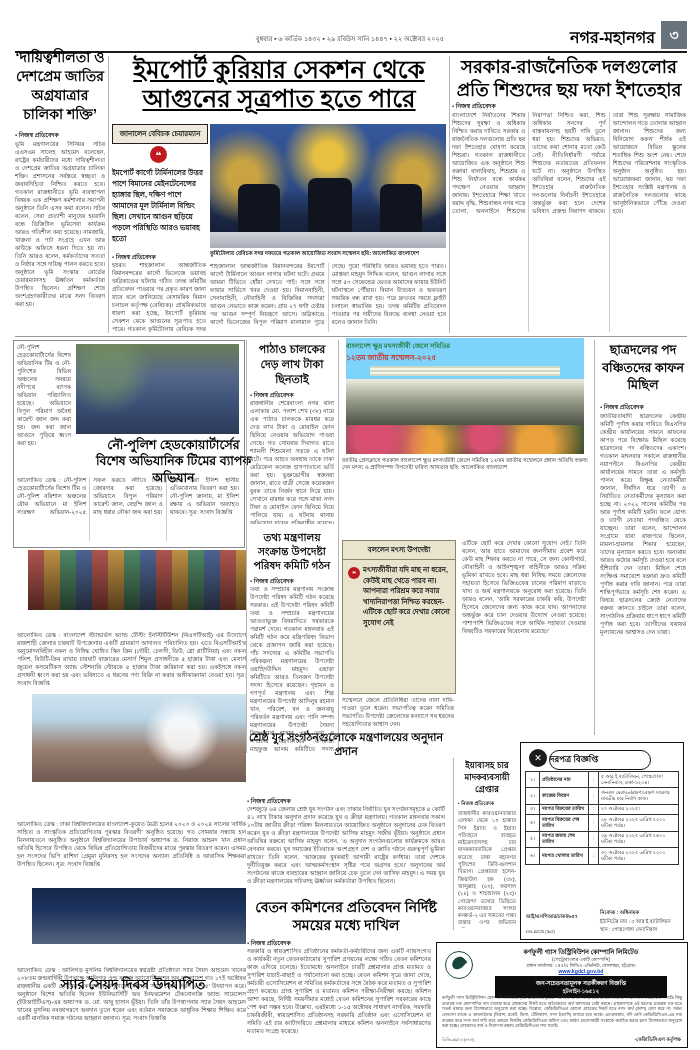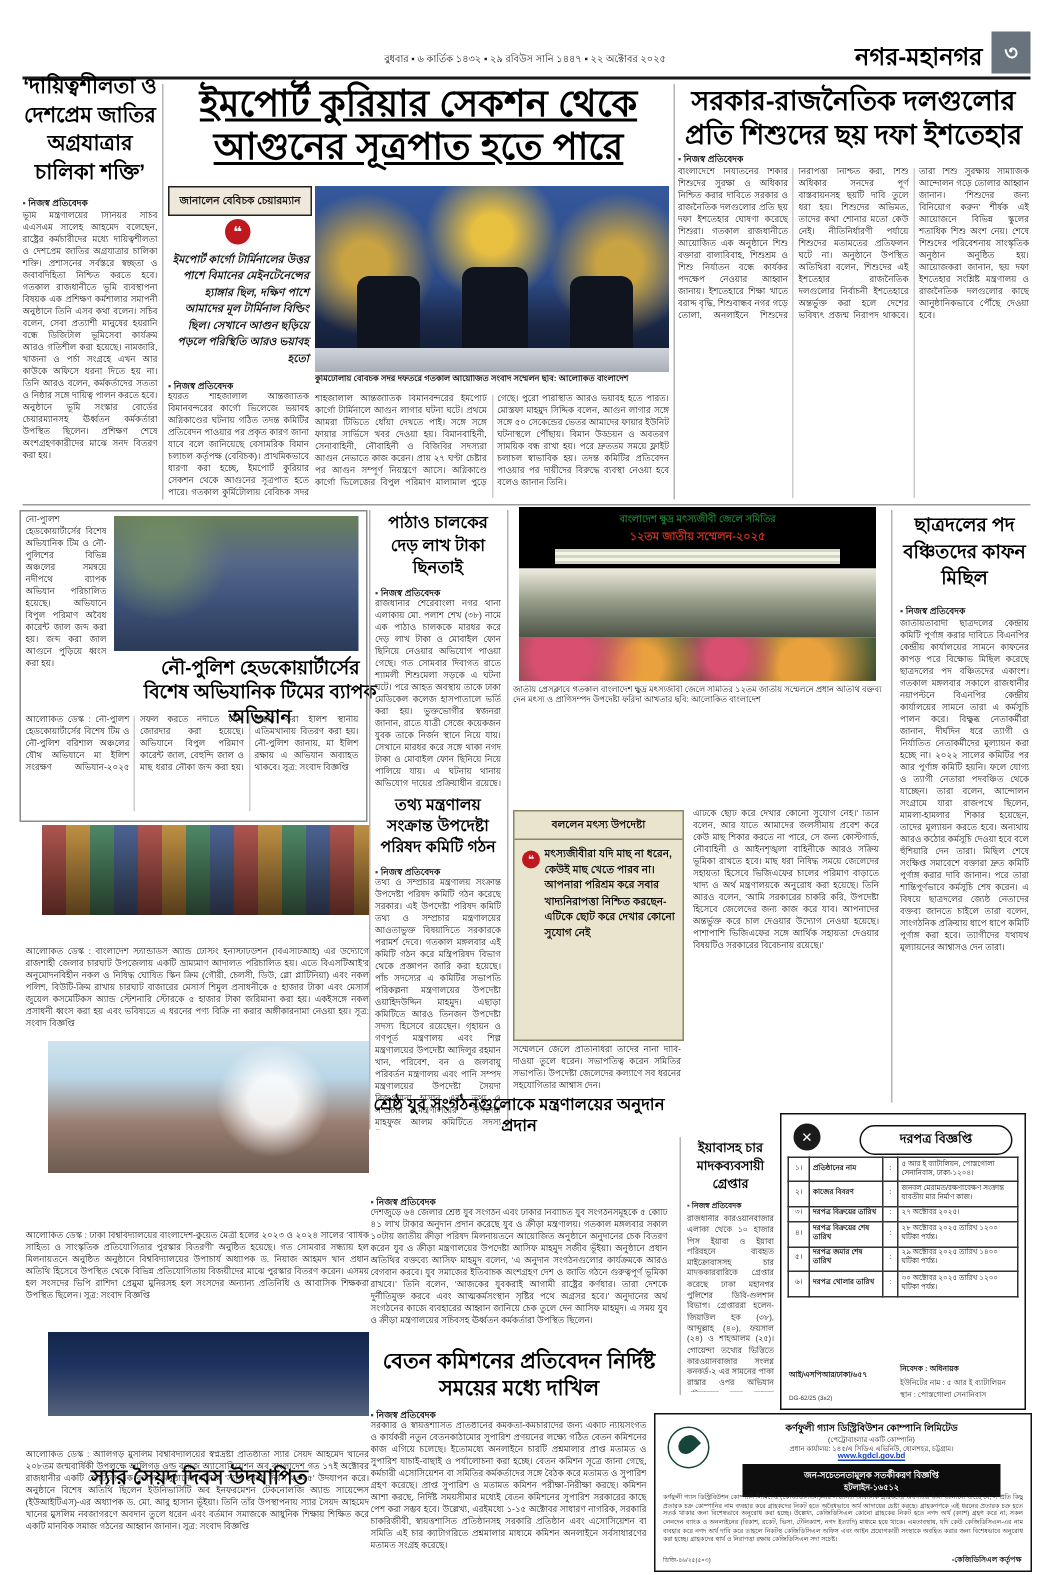--- a/index.html
+++ b/index.html
@@ -12,21 +12,21 @@
   .byl::before{content:"▪ ";color:#444;}
   .cap{font-size:5.5px;line-height:1.3;color:#111;font-weight:bold;overflow:hidden;}
   .vr{border-left:1px solid #b5b5b5;width:0;}
   .hr{border-top:1px solid #9a9a9a;height:0;}
   .photo{overflow:hidden;}
   .fig{position:absolute;background:#10141f;border-radius:8px 8px 0 0;}
   .qcirc{width:17px;height:17px;border-radius:50%;background:#c0181f;color:#fff;
          text-align:center;line-height:19px;font-size:10px;font-weight:bold;}
   .kickbox{border:1px solid #222;background:#eee9da;font-size:7px;font-weight:bold;
            text-align:center;padding:3px 2px;color:#111;}
-  .qt{font-size:7.3px;font-weight:bold;line-height:1.5;text-align:right;color:#111;font-style:italic;}
+  .qt{font-size:7.3px;font-weight:bold;line-height:1.5;text-align:left;color:#111;}
   table.tnd{border-collapse:collapse;width:100%;}
   table.tnd td{border:0.8px solid #333;font-size:4.8px;line-height:1.3;padding:1.5px 2px;vertical-align:middle;color:#111;}
   .tnd .sl{width:9px;text-align:center;}
   .tnd .lb{width:44px;font-weight:bold;}
   .tnd .cl{width:5px;text-align:center;}
   .colr{-webkit-column-rule:1px solid #ccc;column-rule:1px solid #ccc;column-gap:7px;}
 </style>
 </head>
 <body>
 
@@ -80,21 +80,21 @@
   <div class="abs vr" style="left:246px;top:340px;height:413px;"></div>
   <div class="abs ttl" style="left:250px;top:342px;width:84px;font-size:11px;line-height:1.35;">পাঠাও চালকের দেড় লাখ টাকা ছিনতাই</div>
   <div class="abs byl" style="left:250px;top:390px;">নিজস্ব প্রতিবেদক</div>
   <div class="abs bt" style="left:250px;top:400px;width:84px;height:124px;">রাজধানীর শেরেবাংলা নগর থানা এলাকায় মো. পলাশ শেখ (৩৮) নামে এক পাঠাও চালককে মারধর করে দেড় লাখ টাকা ও মোবাইল ফোন ছিনিয়ে নেওয়ার অভিযোগ পাওয়া গেছে। গত সোমবার দিবাগত রাতে শ্যামলী শিশুমেলা সড়কে এ ঘটনা ঘটে। পরে আহত অবস্থায় তাকে ঢাকা মেডিকেল কলেজ হাসপাতালে ভর্তি করা হয়। ভুক্তভোগীর স্বজনরা জানান, রাতে যাত্রী সেজে কয়েকজন যুবক তাকে নির্জন স্থানে নিয়ে যায়। সেখানে মারধর করে সঙ্গে থাকা নগদ টাকা ও মোবাইল ফোন ছিনিয়ে নিয়ে পালিয়ে যায়। এ ঘটনায় থানায় অভিযোগ দায়ের প্রক্রিয়াধীন রয়েছে। পুলিশ জানায়, জড়িতদের শনাক্তে আশপাশের সিসিটিভি ফুটেজ সংগ্রহ করা হয়েছে। দ্রুতই জড়িতদের আইনের আওতায় আনা হবে বলে জানিয়েছে পুলিশ।</div>
   <div class="abs ttl" style="left:250px;top:530px;width:84px;font-size:10.5px;line-height:1.35;">তথ্য মন্ত্রণালয় সংক্রান্ত উপদেষ্টা পরিষদ কমিটি গঠন</div>
   <div class="abs byl" style="left:250px;top:576px;">নিজস্ব প্রতিবেদক</div>
   <div class="abs bt" style="left:250px;top:586px;width:84px;height:167px;">তথ্য ও সম্প্রচার মন্ত্রণালয় সংক্রান্ত উপদেষ্টা পরিষদ কমিটি গঠন করেছে সরকার। এই উপদেষ্টা পরিষদ কমিটি তথ্য ও সম্প্রচার মন্ত্রণালয়ের আওতাভুক্ত বিষয়াদিতে সরকারকে পরামর্শ দেবে। গতকাল মঙ্গলবার এই কমিটি গঠন করে মন্ত্রিপরিষদ বিভাগ থেকে প্রজ্ঞাপন জারি করা হয়েছে। পাঁচ সদস্যের এ কমিটির সভাপতি পরিকল্পনা মন্ত্রণালয়ের উপদেষ্টা ওয়াহিদউদ্দিন মাহমুদ। এছাড়া কমিটিতে আরও তিনজন উপদেষ্টা সদস্য হিসেবে রয়েছেন। গৃহায়ন ও গণপূর্ত মন্ত্রণালয় এবং শিল্প মন্ত্রণালয়ের উপদেষ্টা আদিলুর রহমান খান, পরিবেশ, বন ও জলবায়ু পরিবর্তন মন্ত্রণালয় এবং পানি সম্পদ মন্ত্রণালয়ের উপদেষ্টা সৈয়দা রিজওয়ানা হাসান এবং তথ্য ও সম্প্রচার মন্ত্রণালয়ের উপদেষ্টা মাহফুজ আলম কমিটিতে সদস্য হিসেবে রয়েছেন।</div>
   <div class="abs vr" style="left:338px;top:340px;height:413px;"></div>
 
   <div class="abs photo" style="left:346px;top:338px;width:238px;height:116px;background:#ddd;">
-    <div style="height:38px;background:#000000;text-align:center;padding-top:3px;">
+    <div style="height:38px;background:#7dd3fc;text-align:left;padding-top:3px;">
       <div style="font-size:6.5px;font-weight:bold;color:#1f7a33;">বাংলাদেশ ক্ষুদ্র মৎস্যজীবী জেলে সমিতির</div>
       <div style="font-size:7.5px;font-weight:bold;color:#cc3322;">১২তম জাতীয় সম্মেলন-২০২৫</div>
       <div style="margin:2px auto 0;width:80%;height:10px;background:repeating-linear-gradient(180deg,#cfd8c2 0 2px,#f6f4e6 2px 4px);"></div>
     </div>
     <div style="height:46px;background:linear-gradient(180deg,#efece0 0%,#9aa08c 45%,#4d5346 100%);"></div>
     <div style="height:32px;background:
       radial-gradient(circle at 12% 40%, #d94f70 0 9%, transparent 26%),
       radial-gradient(circle at 34% 60%, #e8a13c 0 9%, transparent 26%),
       radial-gradient(circle at 58% 40%, #d94f70 0 9%, transparent 26%),
       radial-gradient(circle at 80% 60%, #e8a13c 0 9%, transparent 26%),
@@ -136,21 +136,21 @@
   <div class="abs byl" style="left:247px;top:938px;">নিজস্ব প্রতিবেদক</div>
   <div class="abs bt" style="left:247px;top:948px;width:184px;height:88px;">সরকারি ও স্বায়ত্তশাসিত প্রতিষ্ঠানের কর্মকর্তা-কর্মচারীদের জন্য একটি ন্যায়সংগত ও কার্যকরী নতুন বেতনকাঠামোর সুপারিশ প্রণয়নের লক্ষ্যে গঠিত বেতন কমিশনের কাজ এগিয়ে চলেছে। ইতোমধ্যে অনলাইনে চারটি প্রশ্নমালার প্রাপ্ত মতামত ও সুপারিশ যাচাই-বাছাই ও পর্যালোচনা করা হচ্ছে। বেতন কমিশন সূত্রে জানা গেছে, কর্মচারী এসোসিয়েশন বা সমিতির কর্মকর্তাদের সঙ্গে বৈঠক করে মতামত ও সুপারিশ গ্রহণ করেছে। প্রাপ্ত সুপারিশ ও মতামত কমিশন পরীক্ষা-নিরীক্ষা করছে। কমিশন আশা করছে, নির্দিষ্ট সময়সীমার মধ্যেই বেতন কমিশনের সুপারিশ সরকারের কাছে পেশ করা সম্ভব হবে। উল্লেখ্য, এরইমধ্যে ১-১৫ অক্টোবর সাধারণ নাগরিক, সরকারি চাকরিজীবী, স্বায়ত্তশাসিত প্রতিষ্ঠানসহ সরকারি প্রতিষ্ঠান এবং এসোসিয়েশন বা সমিতি এই চার ক্যাটাগরিতে প্রশ্নমালার মাধ্যমে কমিশন অনলাইনে সর্বসাধারণের মতামত সংগ্রহ করেছে।</div>
 
   <div class="abs vr" style="left:453px;top:758px;height:172px;"></div>
   <div class="abs ttl" style="left:458px;top:760px;width:58px;font-size:8.5px;line-height:1.4;">ইয়াবাসহ চার মাদকব্যবসায়ী গ্রেপ্তার</div>
   <div class="abs byl" style="left:458px;top:800px;font-size:5px;">নিজস্ব প্রতিবেদক</div>
   <div class="abs bt" style="left:458px;top:810px;width:58px;height:118px;font-size:5.3px;">রাজধানীর কারওয়ানবাজার এলাকা থেকে ১০ হাজার পিস ইয়াবা ও ইয়াবা পরিবহনে ব্যবহৃত মাইক্রোবাসসহ চার মাদককারবারিকে গ্রেপ্তার করেছে ঢাকা মহানগর পুলিশের ডিবি-গুলশান বিভাগ। গ্রেপ্তাররা হলেন- জিয়াউল হক (৩৮), আব্দুল্লাহ (৪০), ফয়সাল (২৪) ও শাহআলম (২৫)। গোয়েন্দা তথ্যের ভিত্তিতে কারওয়ানবাজার সংলগ্ন কনকর্ড-২ এর সামনের পাকা রাস্তার ওপর অভিযান পরিচালনা করে তাদের ইয়াবা ও মাইক্রোবাসসহ গ্রেপ্তার করা হয়। গ্রেপ্তারদের বিরুদ্ধে আইনগত ব্যবস্থা গ্রহণ প্রক্রিয়াধীন।</div>
 
   <div class="abs" style="left:520px;top:742px;width:162px;height:196px;border:1.6px solid #111;background:#fff;">
     <div style="position:absolute;left:8px;top:6px;width:18px;height:18px;border-radius:50%;background:#1b1b1b;color:#fff;text-align:center;line-height:18px;font-size:9px;">✕</div>
-    <div style="position:absolute;left:52px;top:7px;width:100px;border:1.3px solid #111;border-radius:10px;text-align:center;font-size:8.5px;font-weight:bold;padding:2px 0;color:#000;">দরপত্র বিজ্ঞপ্তি</div>
+    <div style="position:absolute;left:28px;top:7px;width:100px;border:1.3px solid #111;border-radius:10px;text-align:left;font-size:8.5px;font-weight:bold;padding:2px 0;color:#000;">দরপত্র বিজ্ঞপ্তি</div>
     <table class="tnd" style="position:absolute;left:4px;top:28px;width:154px;">
       <tbody>
           <tr>
         <td class="sl">১।</td>
         <td class="lb">প্রতিষ্ঠানের নাম</td>
         <td class="cl">:</td>
         <td>৫ আর ই ব্যাটালিয়ন, পোস্তগোলা সেনানিবাস, ঢাকা-১২০৪।</td>
       </tr>
       <tr>
         <td class="sl">২।</td>

